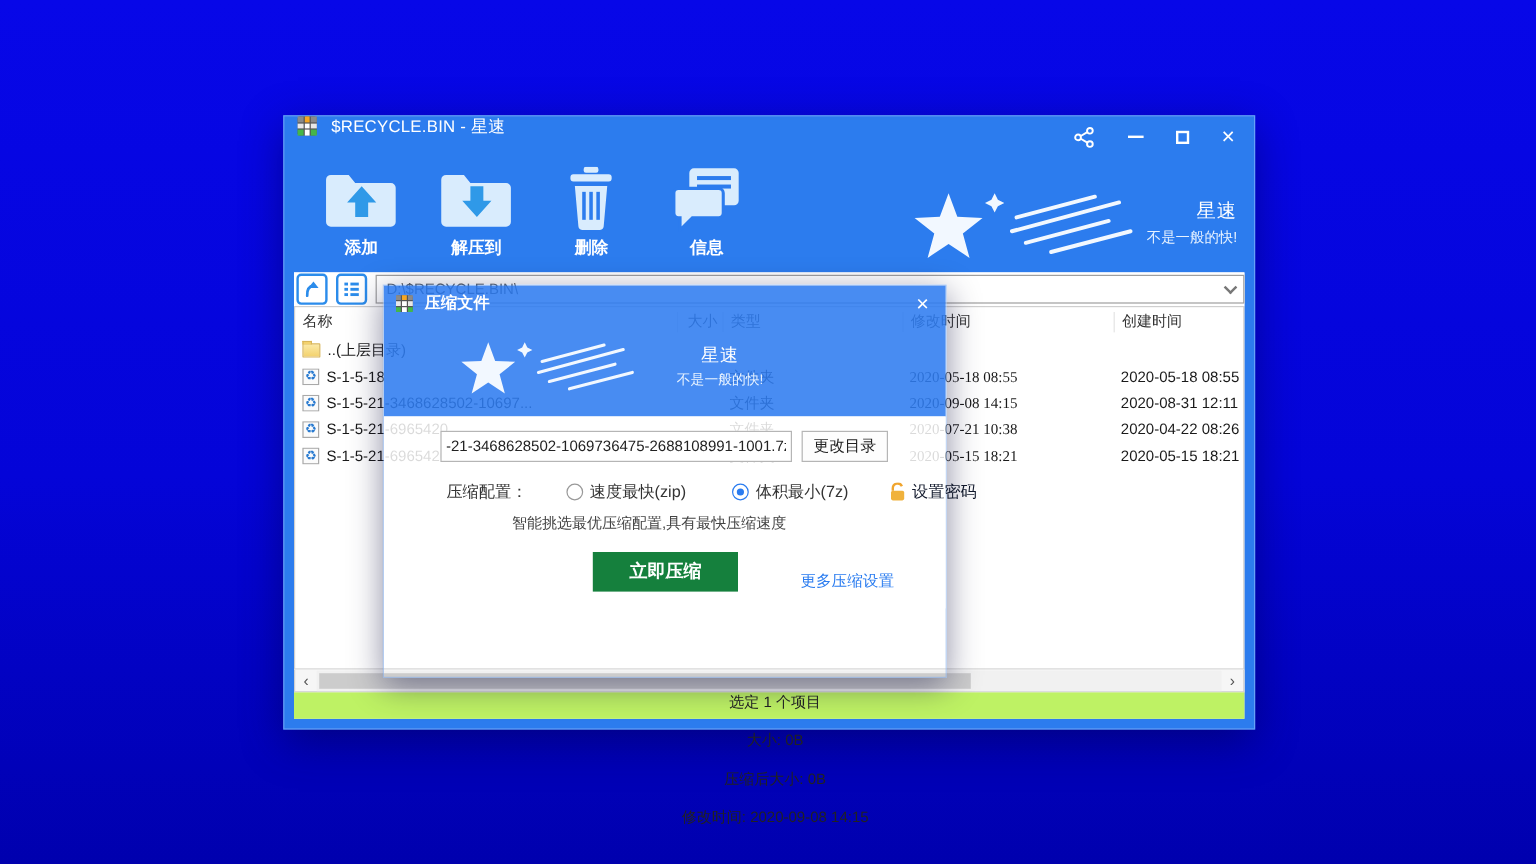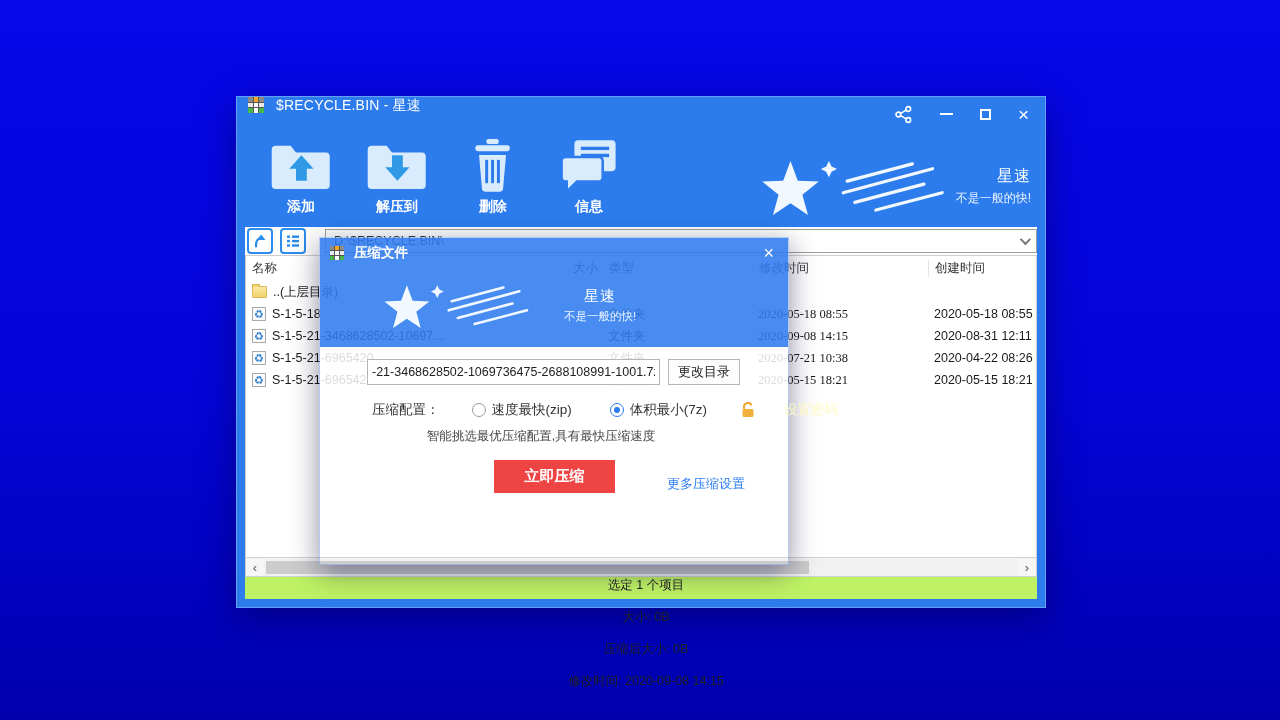--- a/index.html
+++ b/index.html
@@ -40,21 +40,21 @@
   .brand-name { font-size:16px; letter-spacing:1px; }
   .brand-tag { font-size:12px; color:#e7f2ff; margin-top:3px; }
 
   
   .content { position:absolute; left:8px; right:8px; top:130px; bottom:8px;
              background:#fff; display:flex; flex-direction:column; }
   .navrow { height:28px; display:flex; align-items:center; padding:1px 0 1px 2px; background:#fff; }
   .navbtn { width:26px; height:26px; border:2px solid #2b8ceb; border-radius:4px; background:#fff;
             display:flex; align-items:center; justify-content:center; margin-right:7px; cursor:pointer; }
   .addressbar { flex:1; height:24px; border:1px solid #9f9f9f; background:#fff; display:flex;
-                align-items:center; padding:0 8px; font-size:12.5px; color:#333;margin-left:12px; }
+                align-items:center; padding:0 8px; font-size:12.5px; color:#333; }
   .addr-chev { margin-left:auto; width:8px; height:8px; border-right:2px solid #777;
                border-bottom:2px solid #777; transform:rotate(45deg) translateY(-2px); }
 
   
   .filelist { flex:1; border:1px solid #cfcfcf; overflow:hidden; font-size:12.5px; color:#1a1a1a; }
   .fl-head { display:flex; height:25px; align-items:center; color:#333; }
   .fl-head .cell { border-left:1px solid #e4e4e4; height:17px; display:flex; align-items:center; }
   .fl-head .cell:first-child { border-left:none; }
   .cell { padding-left:6px; overflow:hidden; white-space:nowrap; }
   .c-name{width:318px; display:flex; align-items:center;}
@@ -100,26 +100,26 @@
             background:#fdfdfd; border:1px solid #b5b5b5; font-size:13px; color:#222; cursor:pointer;
             font-family:"Liberation Sans", sans-serif; }
   .cfgrow { position:absolute; left:52px; top:54px; display:flex; align-items:center;
             font-size:13.5px; color:#333; white-space:nowrap; }
   .radio { width:14px; height:14px; border-radius:50%; border:1px solid #999; background:#fff;
            display:inline-block; margin-right:6px; position:relative; flex:none; cursor:pointer; }
   .radio.on { border-color:#2a7cf0; }
   .radio.on::after { content:""; position:absolute; inset:3px; border-radius:50%; background:#2a7cf0; }
   .r1 { margin-left:32px; display:flex; align-items:center; }
   .r2 { margin-left:38px; display:flex; align-items:center; }
-  .pwd { margin-left:34px; display:flex; align-items:center; color:#fef9c3; cursor:pointer;gap:24px; }
+  .pwd { margin-left:34px; display:flex; align-items:center; color:#0f172a; cursor:pointer; }
   .pwd svg { margin-right:5px; }
   .hint { position:absolute; top:81px; left:0; right:26px; text-align:center;
           font-size:12.5px; color:#444; }
   .gobtn { position:absolute; left:174px; top:113px; width:121px; height:33px; border:none;
-           background:#ef4444; color:#fff; font-size:15px; font-weight:700; cursor:pointer;
+           background:#15803d; color:#fff; font-size:15px; font-weight:700; cursor:pointer;
            font-family:"Liberation Sans", sans-serif; }
   .morelink { position:absolute; left:347px; top:128px; font-size:13px; color:#2a7cf0; cursor:pointer; }
 </style>
 </head>
 <body>
 
 <div class="stage">
   <div class="window">
 
     <div class="titlebar">

